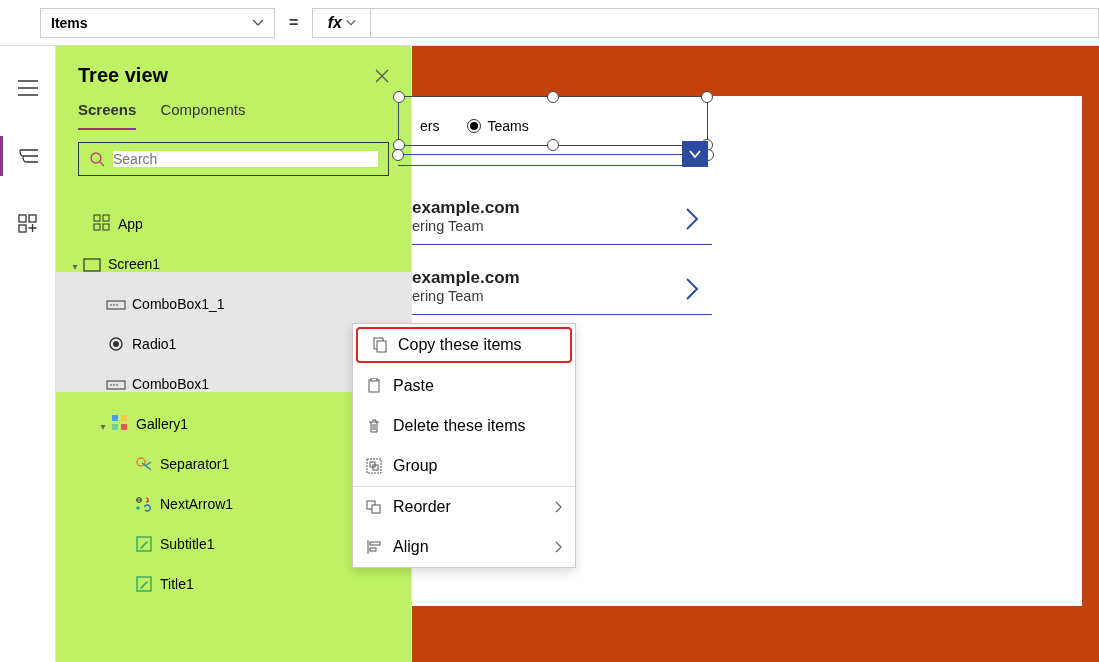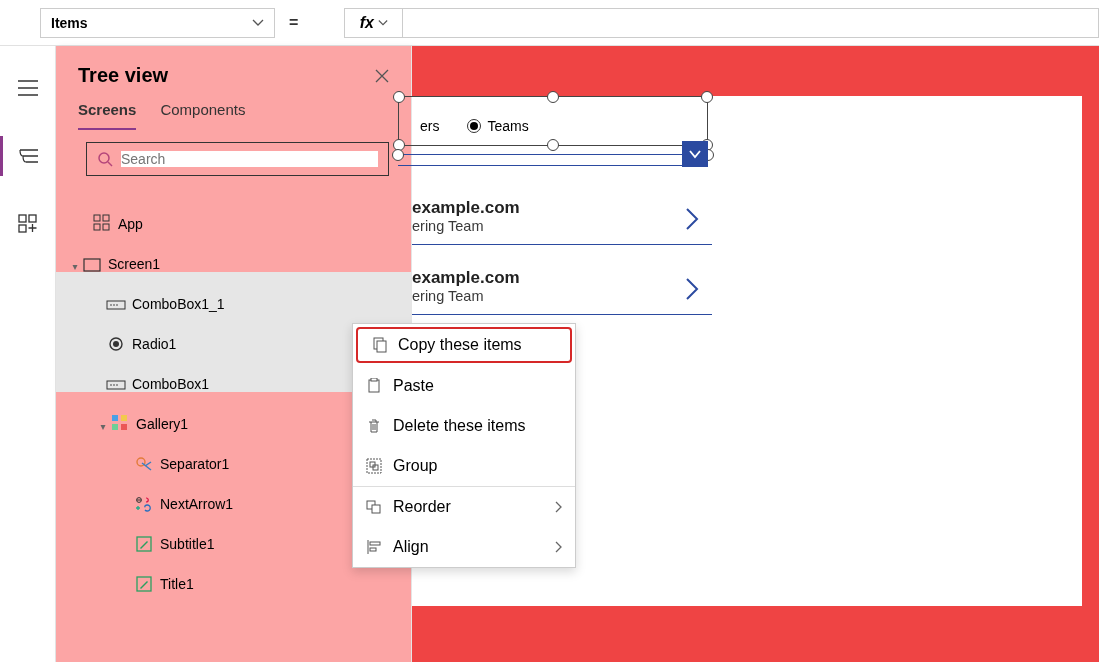--- a/index.html
+++ b/index.html
@@ -13,77 +13,77 @@
   }
   .prop-select {
     width: 235px; height: 30px; border: 1px solid #ccc;
     display: flex; align-items: center; padding: 0 10px; font-size: 14px;
     justify-content: space-between; background: #fff;
   }
   .equals { margin: 0 14px; font-size: 16px; color: #333; }
   .fx-box {
     width: 58px; height: 30px; border: 1px solid #ccc; border-right: none;
     display: flex; align-items: center; justify-content: center; gap: 4px;
-    font-style: italic; font-family: "Times New Roman", serif; font-size: 16px; margin-left: 32px;
+    font-style: italic; font-family: "Times New Roman", serif; font-size: 16px;
   }
   .formula-input {
     flex: 1; height: 30px; border: 1px solid #ccc; border-left: 1px solid #ccc;
   }
 
   
   .left-rail {
     position: absolute; top: 46px; left: 0; width: 56px; bottom: 0;
     border-right: 1px solid #e5e5e5; background: #fff;
     display: flex; flex-direction: column; align-items: center; padding-top: 22px; gap: 28px;
   }
   .rail-item { width: 56px; height: 40px; display:flex; align-items:center; justify-content:center; cursor:pointer; }
   .rail-item.active { border-left: 3px solid #8b3a8b; }
 
   
   .tree-panel {
     position: absolute; top: 46px; left: 56px; width: 356px; height: 616px;
-    background: #fca5a5; border-right: 1px solid #e5e5e5;
+    background: #bef264; border-right: 1px solid #e5e5e5;
     box-shadow: 2px 0 6px rgba(0,0,0,0.06);
   }
   .tree-header {
     display: flex; justify-content: space-between; align-items: center;
     padding: 18px 22px 8px 22px;
   }
   .tree-title { font-size: 20px; font-weight: 600; }
   .close-x { font-size: 16px; color: #555; cursor: pointer; }
   .tree-tabs {
     display: flex; gap: 24px; padding: 0 22px; font-size: 15px; margin-top: 6px;
   }
   .tree-tab { padding-bottom: 10px; cursor:pointer; color:#333; }
   .tree-tab.active { border-bottom: 2px solid #8b3a8b; font-weight:600; }
   .search-wrap { padding: 12px 22px; }
   .search-box {
     height: 34px; border: 1px solid #333; display: flex; align-items: center;
-    padding: 0 10px; gap: 8px; margin-left: 8px;
+    padding: 0 10px; gap: 8px;
   }
   .search-input { border:none; outline:none; flex:1; font-size:14px; color:#666; }
 
   .tree-list { padding: 4px 0; }
   .tree-row {
     height: 40px; display: flex; align-items: flex-end; font-size: 14px;
     padding-right: 10px; cursor:pointer; position: relative;
   }
   .tree-row.selected { background: #e6e6e6; }
   .tree-row .expander { width: 14px; display:inline-flex; justify-content:center; color:#666; font-size:10px; }
   .tree-row .icon { width: 20px; display:inline-flex; justify-content:center; margin-right:6px; }
   .more-btn {
     position:absolute; right:-36px; top:0; width:36px; height:40px;
     background:#e6e6e6; display:flex; align-items:center; justify-content:center;
     font-size:16px; letter-spacing:2px; color:#444;
   }
 
   
   .canvas-bg {
     position:absolute; top:46px; left:412px; right:0; bottom:0;
-    background:#ef4444;
+    background:#c2410c;
   }
   .canvas {
     position:absolute; top:50px; left:0; width:670px; height:510px; background:#fff;
   }
   .radios-row {
     position:absolute; top:22px; left:8px; display:flex; gap:28px; font-size:14px;
     align-items:center;
   }
   .radio { display:flex; align-items:center; gap:6px; }
   .radio-circle { width:14px; height:14px; border:1.5px solid #333; border-radius:50%; display:inline-flex; align-items:center; justify-content:center; }

